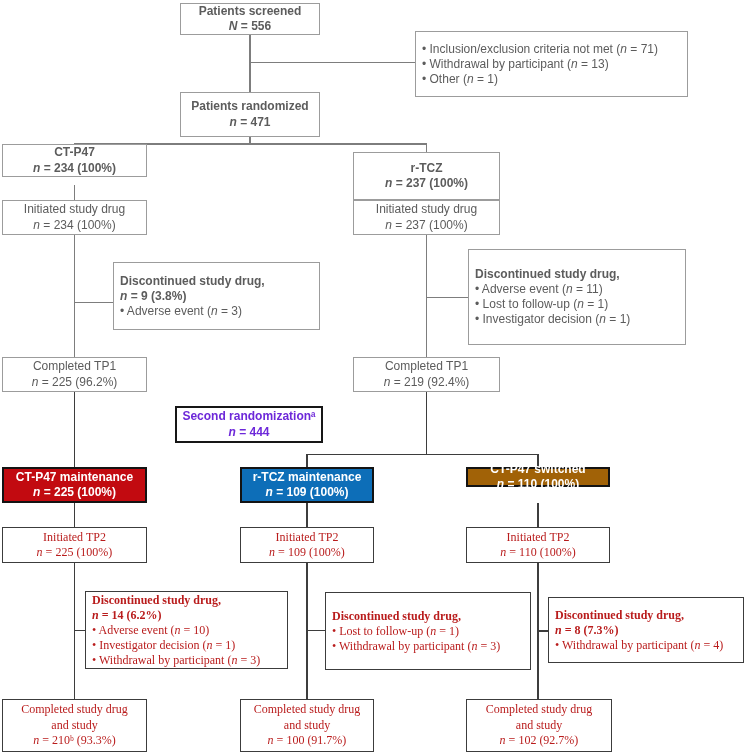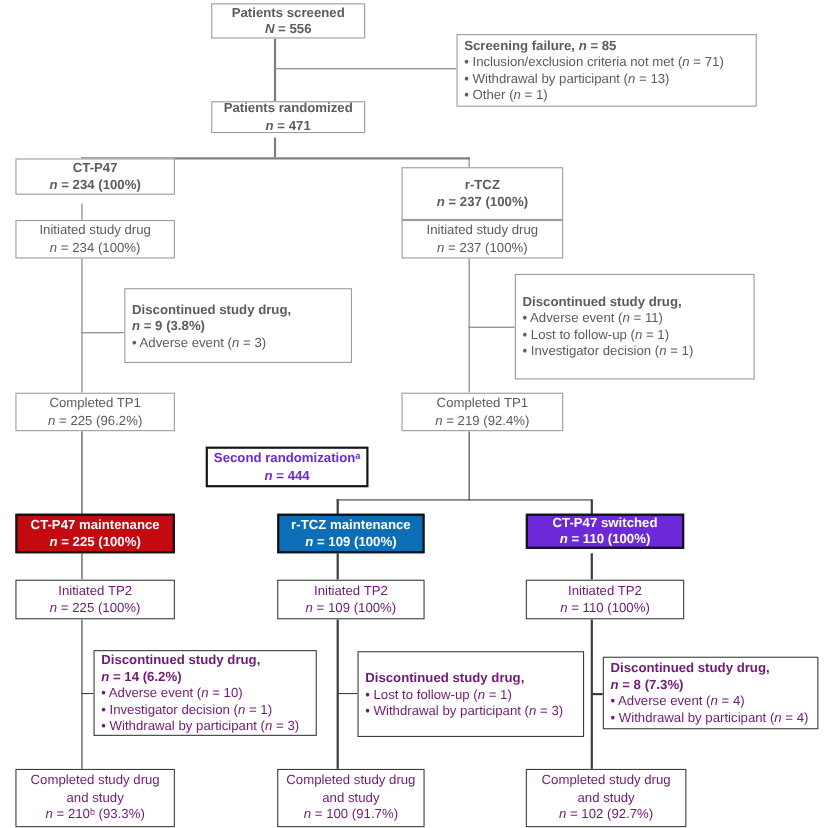--- a/index.html
+++ b/index.html
@@ -2,25 +2,25 @@
 <html><head>
 <meta charset="utf-8">
 <style>
   html,body{margin:0;padding:0;background:#ffffff;}
   .canvas{
     position:relative;width:752px;height:753px;background:#ffffff;
     font-family:"Liberation Sans",sans-serif;font-size:12px;color:#111;
     overflow:hidden;
   }
   .box{position:absolute;background:#fff;box-sizing:border-box;}
-  .cbox{display:flex;flex-direction:column;justify-content:center;text-align:center;margin-left:12px;}
+  .cbox{display:flex;flex-direction:column;justify-content:center;text-align:center;}
   .lbox{display:flex;flex-direction:column;justify-content:center;text-align:left;padding:2px 6px;line-height:15px;}
   .cbox .ln{line-height:15.5px;}
   .gray{border:1.5px solid #9c9c9c;color:#5c5c5c;}
-  .dark{border:1.5px solid #3c3c3c;color:#701a75;}
+  .dark{border:1.5px solid #3c3c3c;color:#b91c1c;font-family:Liberation Serif, serif;}
   .heavy{border:2px solid #161616;color:#6d28d9;}
   .bold{font-weight:bold;}
   .arm{border:2px solid #131313;color:#ffffff;font-weight:bold;}
   .vl{position:absolute;width:1.5px;}
   .hl{position:absolute;height:1.5px;}
   .g{background:#7d7d7d;}
   .d{background:#3d3d3d;}
   i{font-style:italic;}
 </style>
 </head>
@@ -55,27 +55,26 @@
   <div class="hl d" style="left:307px;top:629.5px;width:18px"></div>
   <div class="vl d" style="left:537.25px;top:563px;height:136px"></div>
   <div class="hl d" style="left:538px;top:630px;width:10px"></div>
 
   <div class="box cbox gray bold" style="left:180px;top:3px;width:140px;height:32px">
     <div class="ln">Patients screened</div>
     <div class="ln"><i>N</i> = 556</div>
   </div>
 
   <div class="box lbox gray" style="left:415px;top:31px;width:273px;height:66px">
-    <div class="bold">Screening failure, <i>n</i> = 85</div>
     <div>• Inclusion/exclusion criteria not met (<i>n</i> = 71)</div>
     <div>• Withdrawal by participant (<i>n</i> = 13)</div>
     <div>• Other (<i>n</i> = 1)</div>
   </div>
 
-  <div class="box cbox gray bold" style="left:180px;top:92px;width:140px;height:29px">
+  <div class="box cbox gray bold" style="left:180px;top:92px;width:140px;height:45px">
     <div class="ln">Patients randomized</div>
     <div class="ln"><i>n</i> = 471</div>
   </div>
 
   <div class="box cbox gray bold" style="left:2px;top:144px;width:145px;height:33px">
     <div class="ln">CT-P47</div>
     <div class="ln"><i>n</i> = 234 (100%)</div>
   </div>
   <div class="box cbox gray bold" style="left:353px;top:152px;width:147px;height:48px">
     <div class="ln">r-TCZ</div>
@@ -119,21 +118,21 @@
   </div>
 
   <div class="box cbox arm" style="left: 2px; top: 467px; width: 145px; height: 36px; background: rgb(194, 10, 16);">
     <div class="ln">CT-P47 maintenance</div>
     <div class="ln"><i>n</i> = 225 (100%)</div>
   </div>
   <div class="box cbox arm" style="left: 240px; top: 467px; width: 134px; height: 36px; background: rgb(13, 110, 184);">
     <div class="ln">r-TCZ maintenance</div>
     <div class="ln"><i>n</i> = 109 (100%)</div>
   </div>
-  <div class="box cbox arm" style="left: 466px; top: 467px; width: 144px; height: 32px; background: #6d28d9;">
+  <div class="box cbox arm" style="left: 466px; top: 467px; width: 144px; height: 20px; background: #a16207;">
     <div class="ln">CT-P47 switched</div>
     <div class="ln"><i>n</i> = 110 (100%)</div>
   </div>
 
   <div class="box cbox dark" style="left:2px;top:527px;width:145px;height:36px">
     <div class="ln">Initiated TP2</div>
     <div class="ln"><i>n</i> = 225 (100%)</div>
   </div>
   <div class="box cbox dark" style="left:240px;top:527px;width:134px;height:36px">
     <div class="ln">Initiated TP2</div>
@@ -154,21 +153,20 @@
 
   <div class="box lbox dark" style="left:325px;top:592px;width:206px;height:78px">
     <div class="bold">Discontinued study drug,</div>
     <div>• Lost to follow-up (<i>n</i> = 1)</div>
     <div>• Withdrawal by participant (<i>n</i> = 3)</div>
   </div>
 
   <div class="box lbox dark" style="left:548px;top:597px;width:196px;height:66px">
     <div class="bold">Discontinued study drug,</div>
     <div class="bold"><i>n</i> = 8 (7.3%)</div>
-    <div>• Adverse event (<i>n</i> = 4)</div>
     <div>• Withdrawal by participant (<i>n</i> = 4)</div>
   </div>
 
   <div class="box cbox dark" style="left:2px;top:699px;width:145px;height:53px">
     <div class="ln">Completed study drug</div>
     <div class="ln">and study</div>
     <div class="ln"><i>n</i> = 210ᵇ (93.3%)</div>
   </div>
   <div class="box cbox dark" style="left:240px;top:699px;width:134px;height:53px">
     <div class="ln">Completed study drug</div>

